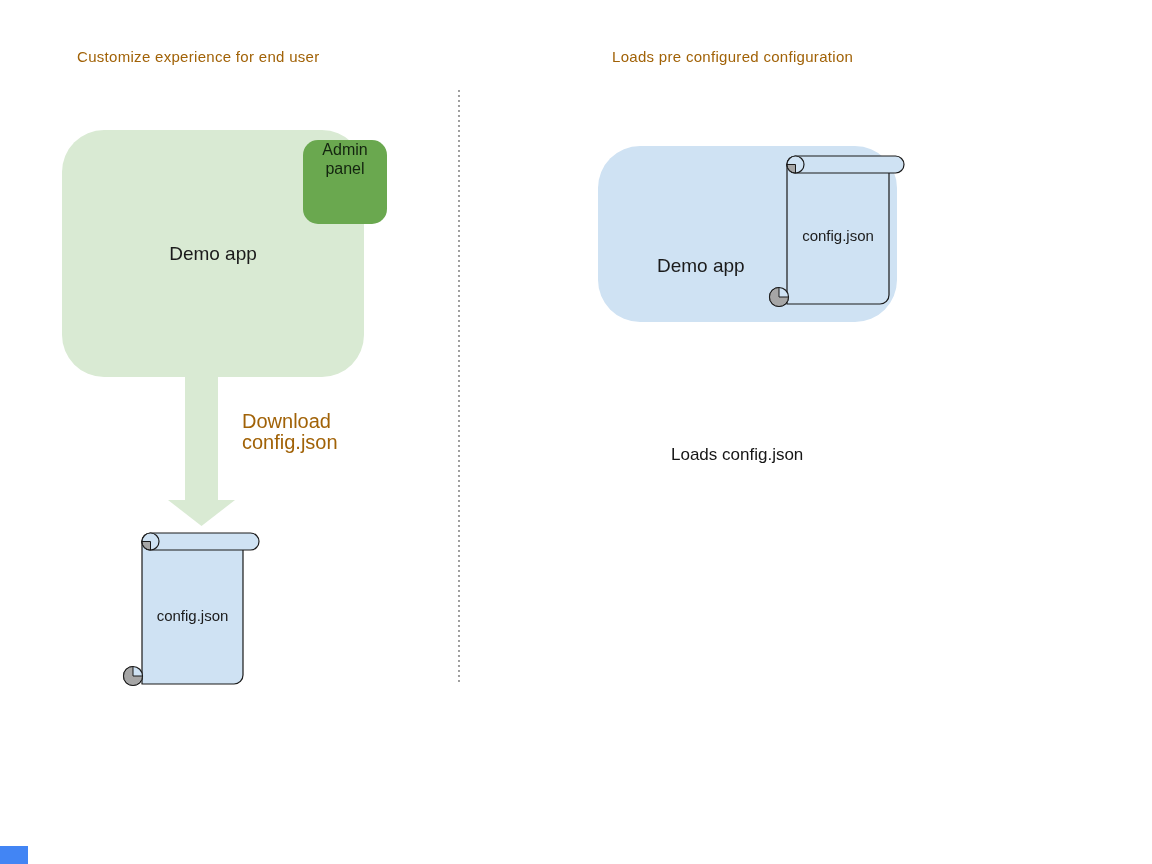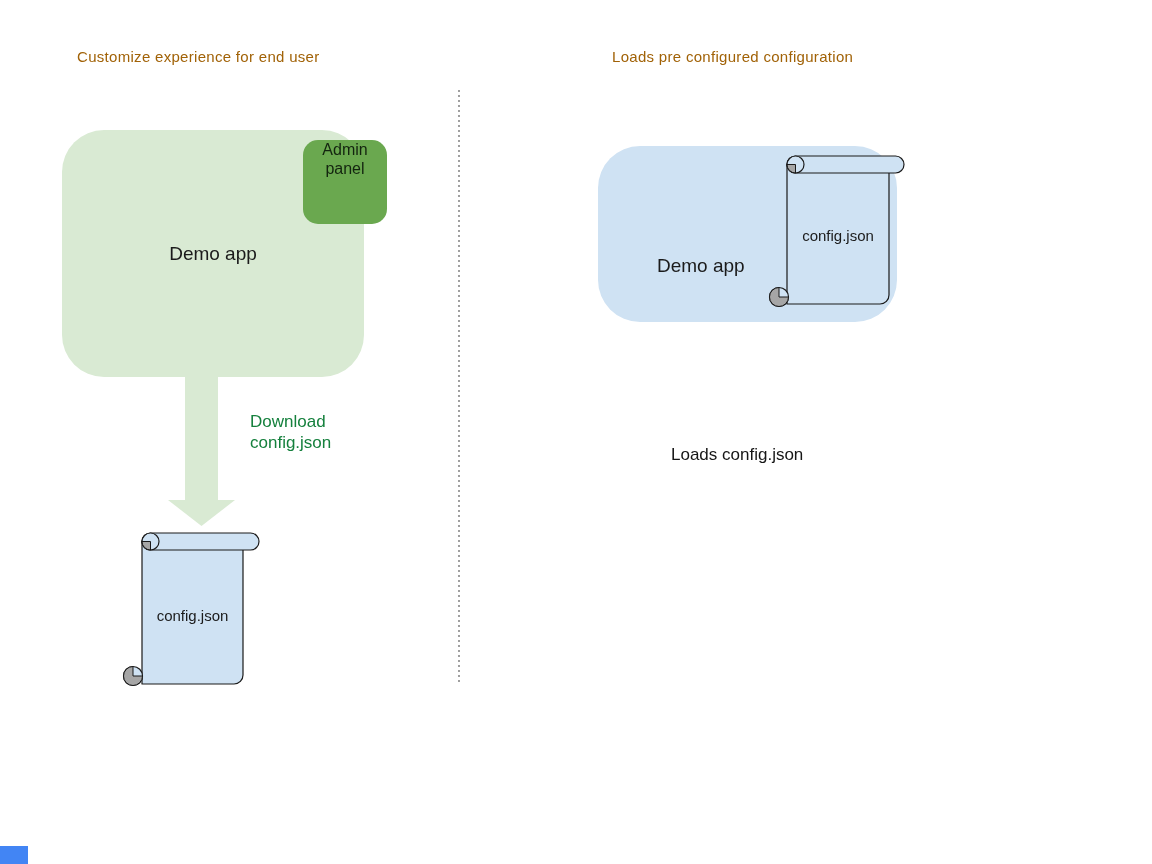--- a/index.html
+++ b/index.html
@@ -32,21 +32,21 @@
     background:#6aa84f; border-radius:15px;
     display:flex; align-items:flex-start; justify-content:center;margin-left:24px;
   }
   .admin-panel-label {
     font-size:16px; line-height:19px; color:#13240f; text-align:center; width:64px;
   }
 
   .down-arrow { left:160px; top:377px; width:80px; height:152px; }
 
   .download-caption {
-    left:250px; top:411px; font-size:17px; line-height:21px; color:#15803d; white-space:nowrap;
+    left:242px; top:411px; font-size:20px; line-height:21px; color:#a16207; white-space:nowrap;
   }
 
   .demo-box {
     left:598px; top:146px; width:299px; height:176px;
     background:#cfe2f3; border-radius:42px;
   }
   .demo-label { position:absolute; left:59px; top:109px; }
 
   .scroll-left  { left:120px; top:528px; width:145px; height:165px; }
   .scroll-right { left:765px; top:151px; width:145px; height:165px; }

